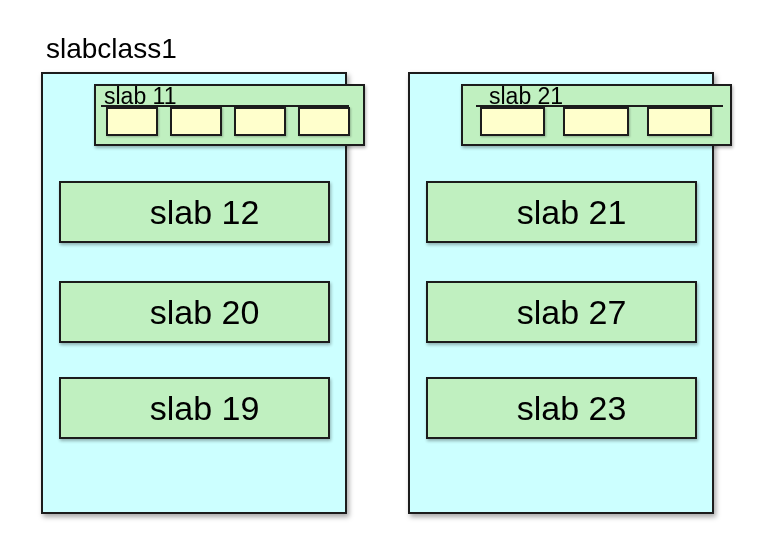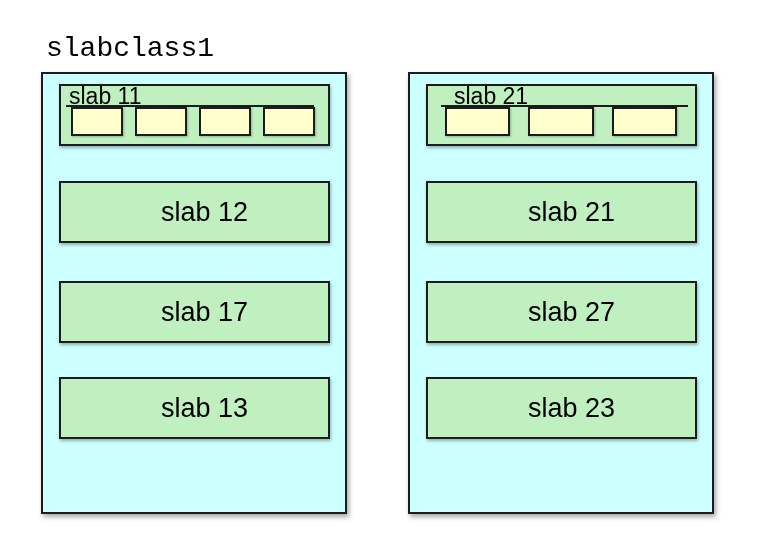--- a/index.html
+++ b/index.html
@@ -28,21 +28,20 @@
   }
   .sc0 { left: 41px; }
   .sc1 { left: 408px; }
 
   .sc-title {
     margin-left: 5px;
     font-size: 28px;
     line-height: 30px;
     letter-spacing: 0px;
     white-space: nowrap;
-    font-family: Liberation Mono, monospace;
   }
 
   .container {
     position: absolute;
     top: 38px; left: 0;
     width: 302px; height: 438px;
     background: var(--container-fill);
     border: 2px solid var(--border);
     box-shadow: 2px 3px 5px rgba(0,0,0,0.35);
   }
@@ -53,23 +52,23 @@
     width: 267px; height: 58px;
     background: var(--slab-fill);
     border: 2px solid var(--border);
     box-shadow: 1px 2px 3px rgba(0,0,0,0.3);
   }
   .slab-plain {
     display: flex;
     align-items: center;
     justify-content: center;
   }
-  .slab-label { font-size: 27px; line-height: 25px; white-space: nowrap; margin-left: 20px; }
+  .slab-label { font-size: 34px; line-height: 25px; white-space: nowrap; margin-left: 20px; }
 
-  .slab-top { top: 10px; }
+  .slab-top { top: 10px; margin-left: 35px; }
   .slabs-holder .slab:nth-child(1) { top: 107px; }
   .slabs-holder .slab:nth-child(2) { top: 207px; }
   .slabs-holder .slab:nth-child(3) { top: 303px; }
 
   .slab-header {
     position: absolute;
     top: 0; height: 19px;
     border-bottom: 2px solid var(--border);
   }
   .sc0 .slab-header { left: 5px;  width: 248px; }
@@ -117,24 +116,24 @@
             <div class="chunk"></div>
             <div class="chunk"></div>
             <div class="chunk"></div>
           </div>
       </div>
       <div class="slabs-holder">
           <div class="slab slab-plain">
             <span class="slab-label">slab 12</span>
           </div>
           <div class="slab slab-plain">
-            <span class="slab-label">slab 17</span>
+            <span class="slab-label">slab 20</span>
           </div>
           <div class="slab slab-plain">
-            <span class="slab-label">slab 13</span>
+            <span class="slab-label">slab 19</span>
           </div>
         </div>
     </div>
   </section>
 
   <section class="slabclass sc1">
     <div class="container">
       <div class="slab slab-top">
         <div class="slab-header">
           <span class="slab-top-label">slab 21</span>

